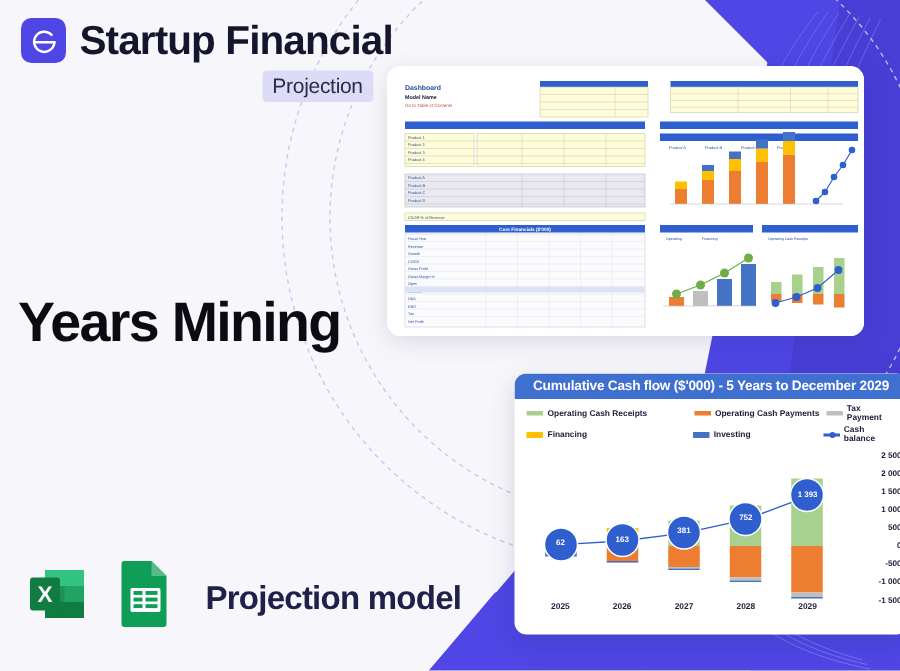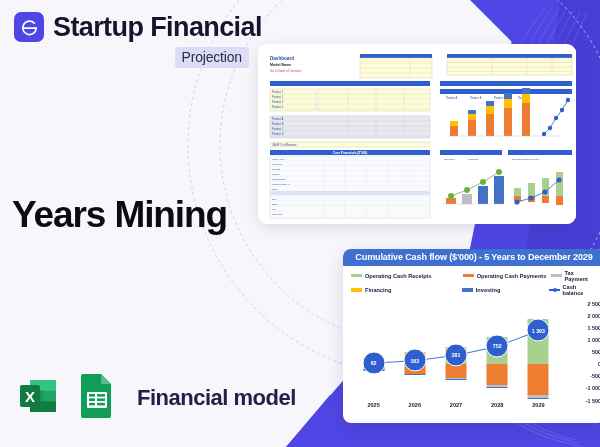--- a/index.html
+++ b/index.html
@@ -174,21 +174,21 @@
       <g fill="#0f9d58">
         <rect x="12" y="22" width="6" height="2.6"></rect>
         <rect x="20" y="22" width="8" height="2.6"></rect>
         <rect x="12" y="26.4" width="6" height="2.6"></rect>
         <rect x="20" y="26.4" width="8" height="2.6"></rect>
         <rect x="12" y="30.8" width="6" height="2.6"></rect>
         <rect x="20" y="30.8" width="8" height="2.6"></rect>
       </g>
     </svg>
   </span>
-  <span class="footer-label">Financial model</span>
+  <span class="footer-label">Projection model</span>
 </div>
 
 <div class="dash-card">
   <div class="dash-inner">
     <svg viewBox="0 0 318 180" width="318" height="180">
       <rect x="0" y="0" width="318" height="180" fill="#ffffff"></rect>
 
       <text x="8" y="12" font-size="4.6" font-weight="700" fill="#2b4f9e">Dashboard</text>
       <text x="8" y="18" font-size="3.6" font-weight="700" fill="#1a1a2e">Model Name</text>
       <text x="8" y="23.5" font-size="3" fill="#c0504d">Go to Table of Contents</text>

